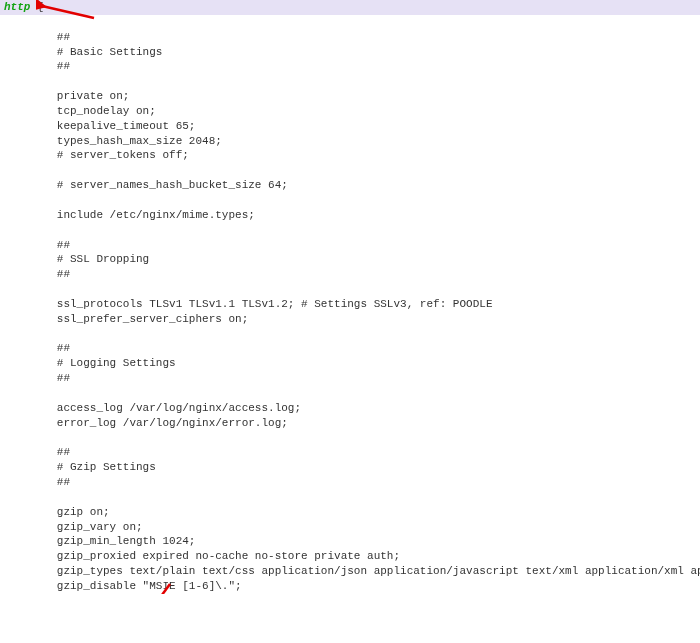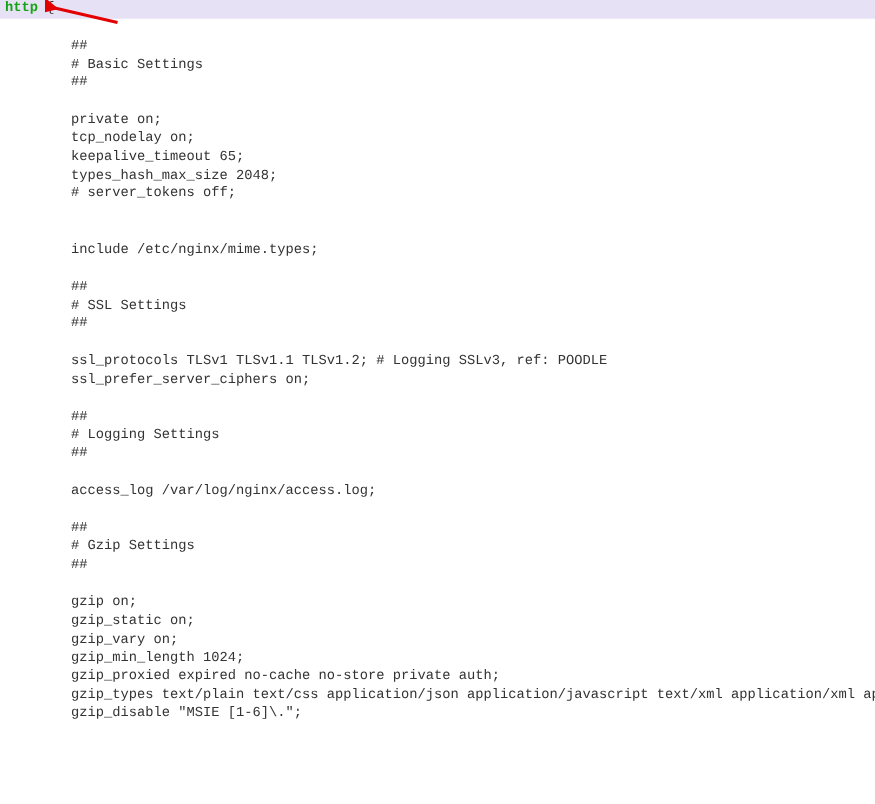--- a/index.html
+++ b/index.html
@@ -21,20 +21,21 @@
     white-space: pre;
     padding: 0 4px;
     min-height: 1.35em;
   }
   .line.highlight {
     background: #E6E1F5;
   }
   .kw {
     color: #15A315;
     font-weight: bold;
+    font-style: italic;
   }
   
   .arrow {
     position: absolute;
     pointer-events: none;
   }
   .arrow svg { display: block; }
 </style>
 </head>
 <body>
@@ -48,42 +49,43 @@
       <div class="line">        ##</div>
       <div class="line">        # Basic Settings</div>
       <div class="line">        ##</div>
       <div class="line"></div>
       <div class="line">        private on;</div>
       <div class="line">        tcp_nodelay on;</div>
       <div class="line">        keepalive_timeout 65;</div>
       <div class="line">        types_hash_max_size 2048;</div>
       <div class="line">        # server_tokens off;</div>
       <div class="line"></div>
+      <div class="line">        # server_names_hash_bucket_size 64;</div>
       <div class="line"></div>
       <div class="line">        include /etc/nginx/mime.types;</div>
       <div class="line"></div>
       <div class="line">        ##</div>
-      <div class="line">        # SSL Settings</div>
+      <div class="line">        # SSL Dropping</div>
       <div class="line">        ##</div>
       <div class="line"></div>
-      <div class="line">        ssl_protocols TLSv1 TLSv1.1 TLSv1.2; # Logging SSLv3, ref: POODLE</div>
+      <div class="line">        ssl_protocols TLSv1 TLSv1.1 TLSv1.2; # Settings SSLv3, ref: POODLE</div>
       <div class="line">        ssl_prefer_server_ciphers on;</div>
       <div class="line"></div>
       <div class="line">        ##</div>
       <div class="line">        # Logging Settings</div>
       <div class="line">        ##</div>
       <div class="line"></div>
       <div class="line">        access_log /var/log/nginx/access.log;</div>
+      <div class="line">        error_log /var/log/nginx/error.log;</div>
       <div class="line"></div>
       <div class="line">        ##</div>
       <div class="line">        # Gzip Settings</div>
       <div class="line">        ##</div>
       <div class="line"></div>
       <div class="line">        gzip on;</div>
-      <div class="line">        gzip_static on;</div>
       <div class="line">        gzip_vary on;</div>
       <div class="line">        gzip_min_length 1024;</div>
       <div class="line">        gzip_proxied expired no-cache no-store private auth;</div>
       <div class="line">        gzip_types text/plain text/css application/json application/javascript text/xml application/xml application/xml+rss text/javascript;</div>
       <div class="line">        gzip_disable "MSIE [1-6]\.";</div>
     </div>
 
   <div class="arrow" style="left:36px; top:0px;">
     <svg width="60" height="24" viewBox="0 0 60 24">
       <defs>

